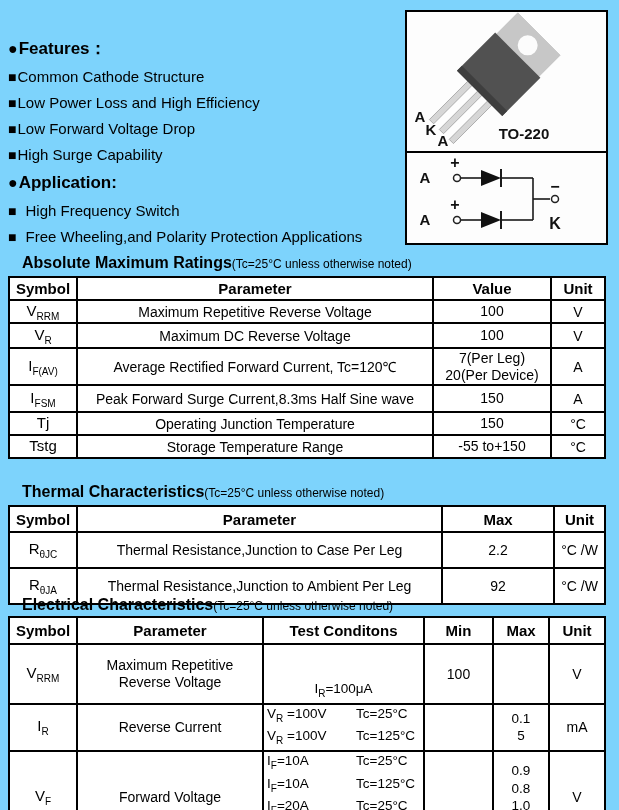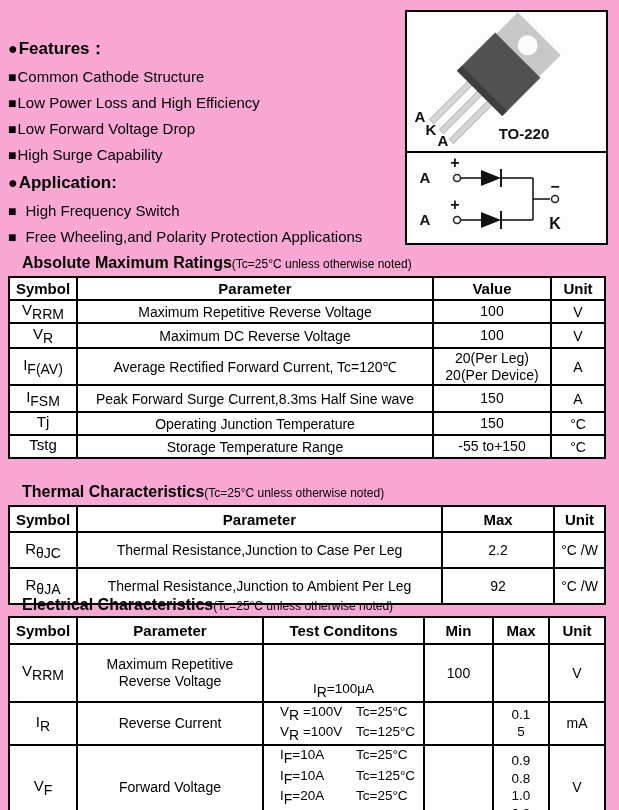--- a/index.html
+++ b/index.html
@@ -1,16 +1,16 @@
 <!DOCTYPE html>
 <html><head>
 <meta charset="utf-8">
 <style>
   html,body{margin:0;padding:0;background:#e8e8e8;}
-  .page{position:relative;width:619px;height:810px;background:#f9a8d4;overflow:hidden;
+  .page{position:relative;width:619px;height:810px;background:#7dd3fc;overflow:hidden;
         font-family:"Liberation Sans",sans-serif;color:#000;}
   
   .feat-block{position:absolute;left:8px;top:34px;width:392px;}
   .feat-title{font-size:17px;font-weight:bold;height:30px;line-height:30px;}
   .feat-item{font-size:15px;height:26px;line-height:26px;white-space:nowrap;}
   .sq{font-size:14px;margin-right:1px;}
   .app-item .sq{margin-right:9px;}
   .bullet{font-size:16px;margin-right:1px;}
   
   .right-box{position:absolute;left:405px;top:10px;width:203px;height:235px;
@@ -21,26 +21,26 @@
   .sec-title{position:absolute;left:22px;white-space:nowrap;}
   .t-bold{font-size:16px;font-weight:bold;}
   .t-cond{font-size:12px;}
   
   table.dtable{position:absolute;left:8px;width:598px;border-collapse:collapse;
                table-layout:fixed;background:#fff;}
   .dtable th,.dtable td{border:2px solid #000;padding:0 3px;text-align:center;
                vertical-align:middle;font-size:14px;overflow:hidden;}
   .dtable th{font-size:15px;font-weight:bold;border-radius:6px;}
   td.sym{font-size:15px;}
-  sub{font-size:14px;}
+  sub{font-size:10px;}
   .rh23{height:23px}.rh25{height:25px}.rh26{height:26px}.rh27{height:27px}
   .rh28{height:36px}.rh35{height:35px}.rh37{height:37px}.rh38{height:38px}.rh71{height:71px}
   .vline{line-height:17px;}
   .pline{line-height:17px;}
-  .cond{display:flex;justify-content:flex-end;font-size:13.5px;line-height:18px;}
+  .cond{display:flex;justify-content:space-between;font-size:13.5px;line-height:18px;}
   .cond .cexpr{width:76px;text-align:left;white-space:pre;}
   .cond .ctemp{width:64px;text-align:left;}
   .cond.single{justify-content:center;}
   .cond.single .cexpr{width:auto;margin-top:35px;}
   .mline{font-size:13.5px;line-height:17.5px;}
 </style>
 </head>
 <body>
 
 <div class="page">
@@ -132,21 +132,21 @@
         <td>Maximum DC Reverse Voltage</td>
         <td>
             <div class="vline">100</div>
           </td>
         <td>V</td>
       </tr>
       <tr class="rh37">
         <td class="sym"><span>I</span><sub>F(AV)</sub></td>
         <td>Average Rectified Forward Current, Tc=120℃</td>
         <td>
-          <div class="vline">20(Per Leg)</div>
+          <div class="vline">7(Per Leg)</div>
           <div class="vline">20(Per Device)</div>
         </td>
         <td>A</td>
       </tr>
       <tr class="rh27">
         <td class="sym"><span>I</span><sub>FSM</sub></td>
         <td>Peak Forward Surge Current,8.3ms Half Sine wave</td>
         <td>
             <div class="vline">150</div>
           </td>

